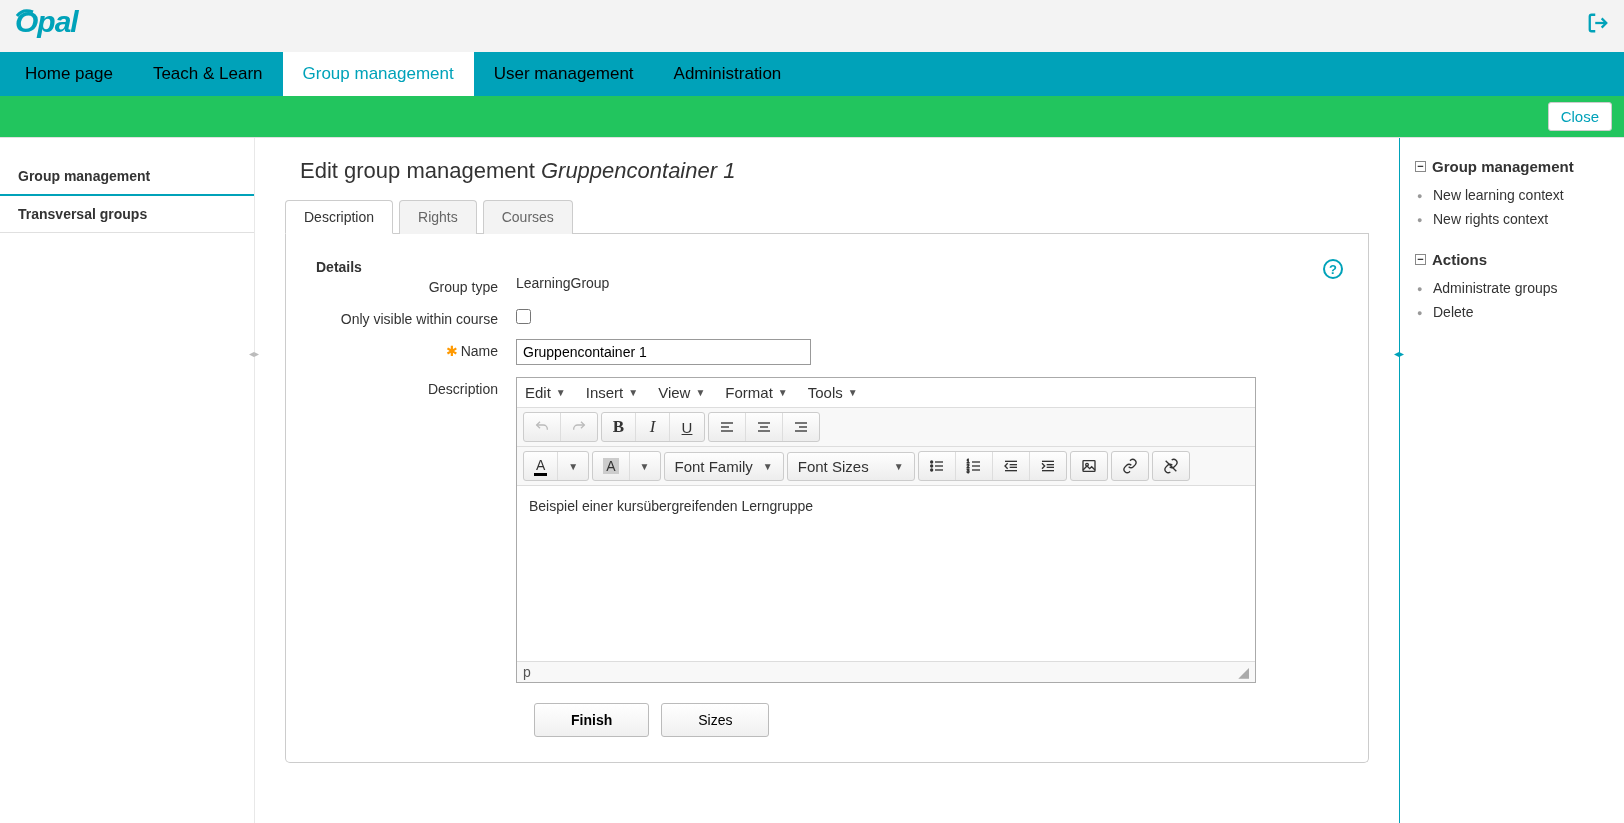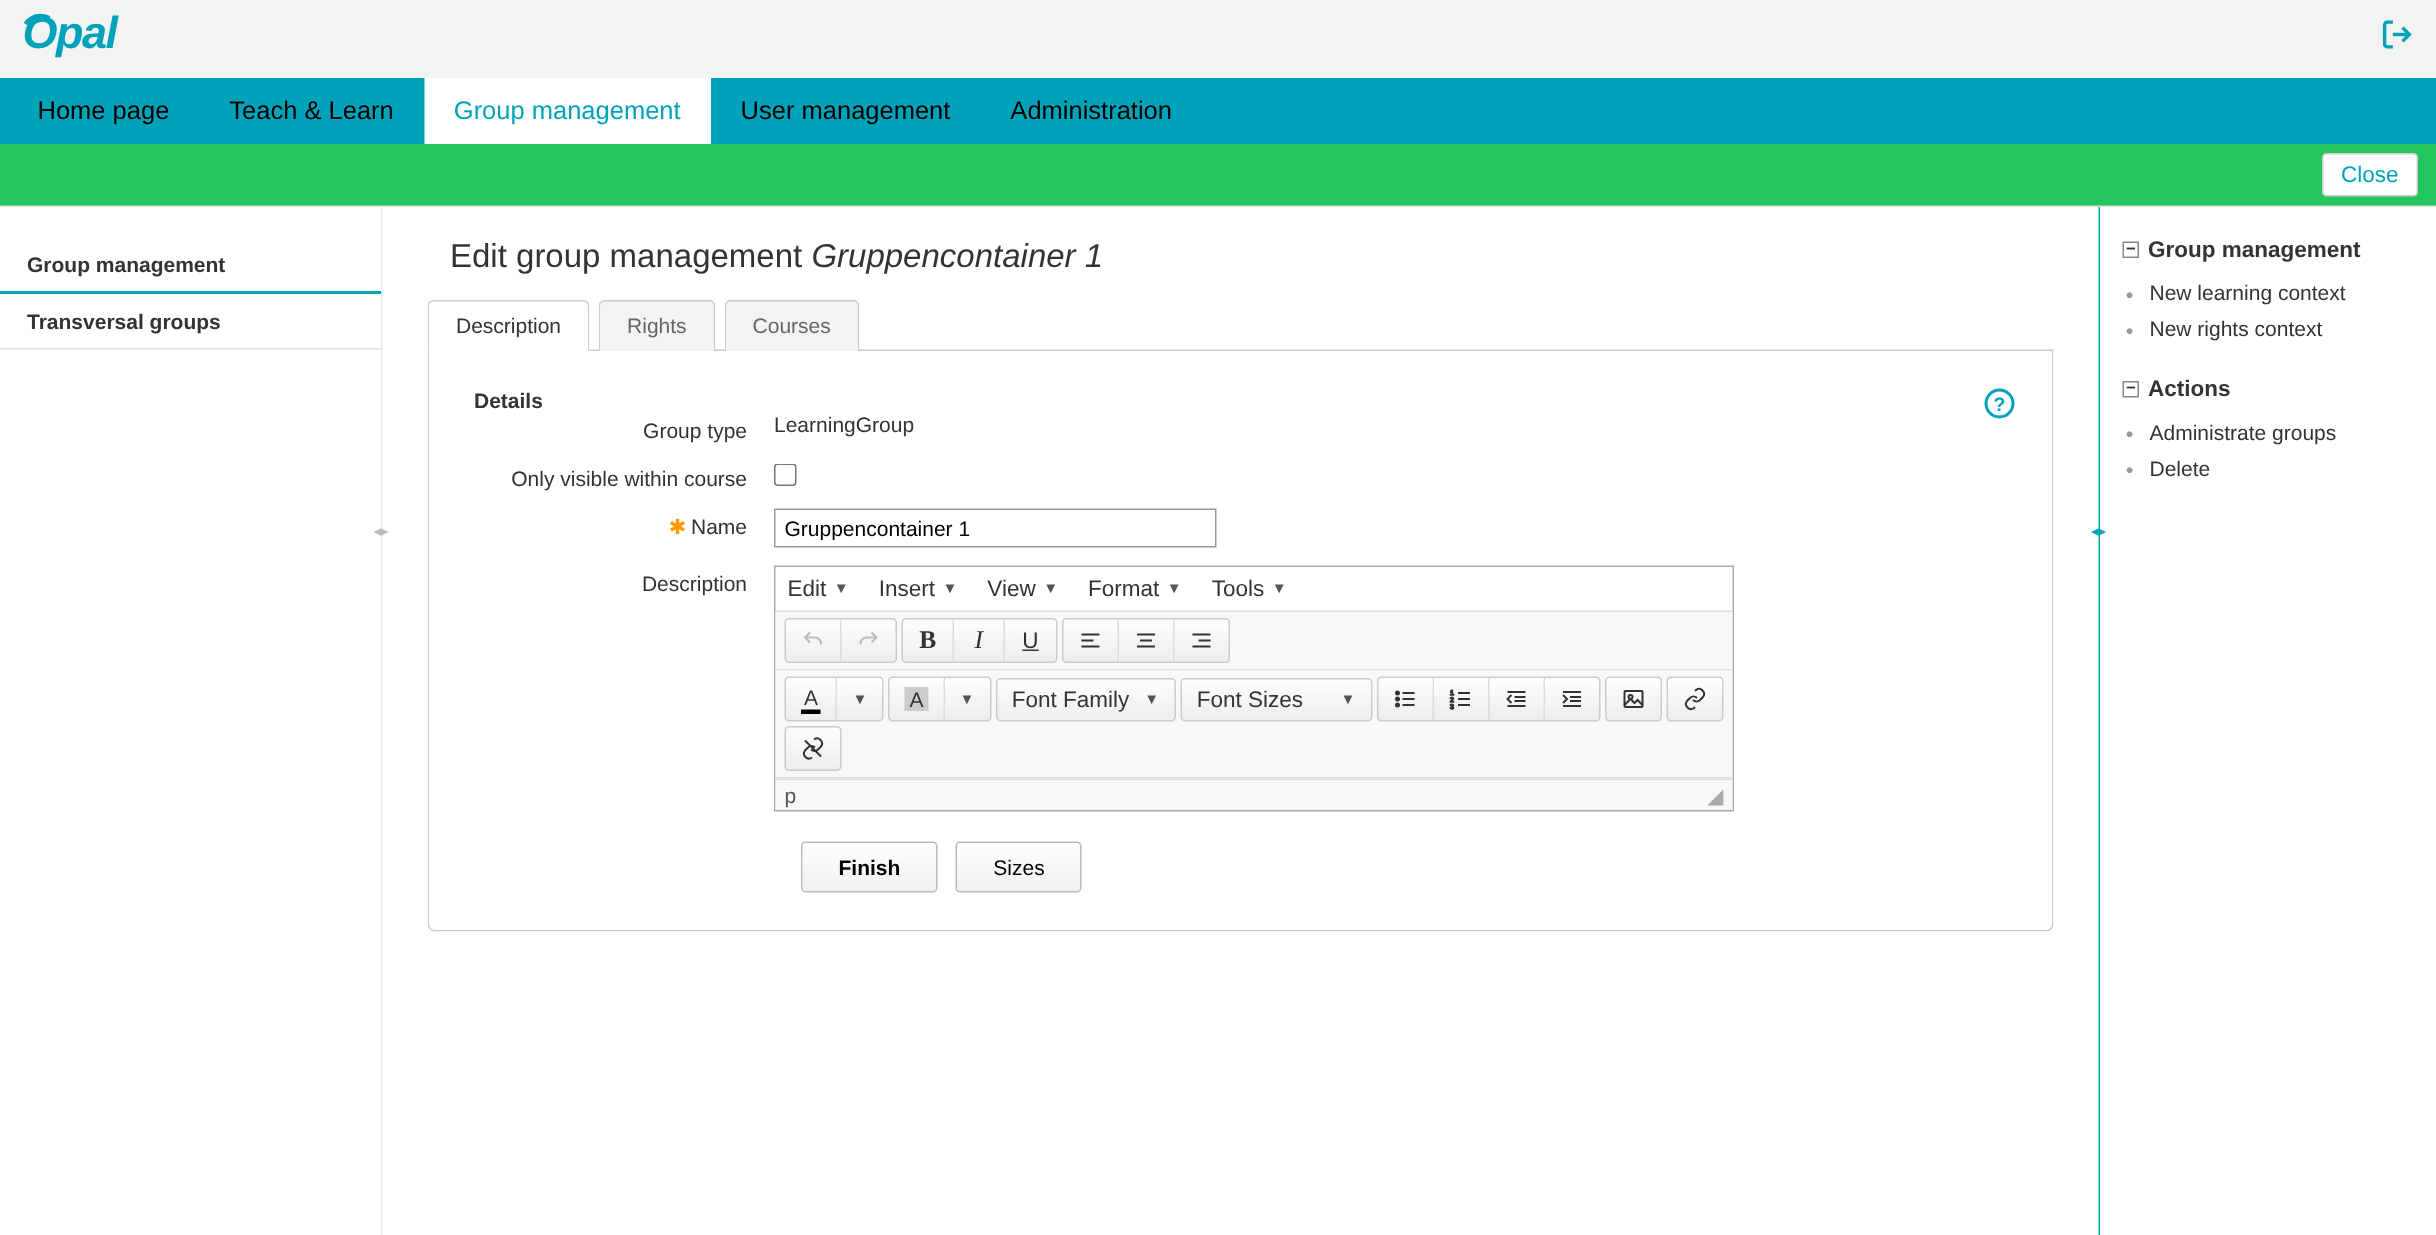--- a/index.html
+++ b/index.html
@@ -178,21 +178,21 @@
       width: 295px;
       font-size: 14px;
     }
     .checkbox-input {
       width: 15px;
       height: 15px;
       margin-top: 2px;
     }
     .editor-wrapper {
       border: 1px solid #aaa;
-      width: 640px;
+      width: 740px;
     }
     .editor-menubar {
       display: flex;
       padding: 6px 8px;
       border-bottom: 1px solid #ddd;
       gap: 20px;
     }
     .editor-menu-item {
       cursor: pointer;
       display: flex;
@@ -262,21 +262,21 @@
       cursor: nwse-resize;
       color: #aaa;
     }
     .form-buttons {
       display: flex;
       gap: 12px;
       margin-top: 20px;
       margin-left: 218px;
     }
     .btn {
-      padding: 8px 24px;
+      padding: 8px 36px;
       border: 1px solid #bbb;
       background: linear-gradient(#fff, #f0f0f0);
       border-radius: 3px;
       cursor: pointer;
       font-size: 14px;
       text-align: right;
     }
     .btn.primary {
       font-weight: bold;
     }
@@ -585,20 +585,21 @@
                 <div class="toolbar-btn">
                   <svg class="icon-svg" viewBox="0 0 24 24" stroke="currentColor" stroke-width="2" fill="none">
                       <path d="M10 13a5 5 0 007 0l3-3a5 5 0 00-7-7"></path>
                       <path d="M14 11a5 5 0 00-7 0l-3 3a5 5 0 007 7"></path>
                       <line x1="4" y1="4" x2="20" y2="20"></line>
                     </svg>
                 </div>
               </div>
             </div>
 
+            <div class="editor-body">Beispiel einer kursübergreifenden Lerngruppe</div>
 
             <div class="editor-statusbar">
               <span>p</span>
               <span class="resize-handle">◢</span>
             </div>
           </div>
         </div>
       </div>
 
       <div class="form-buttons">

